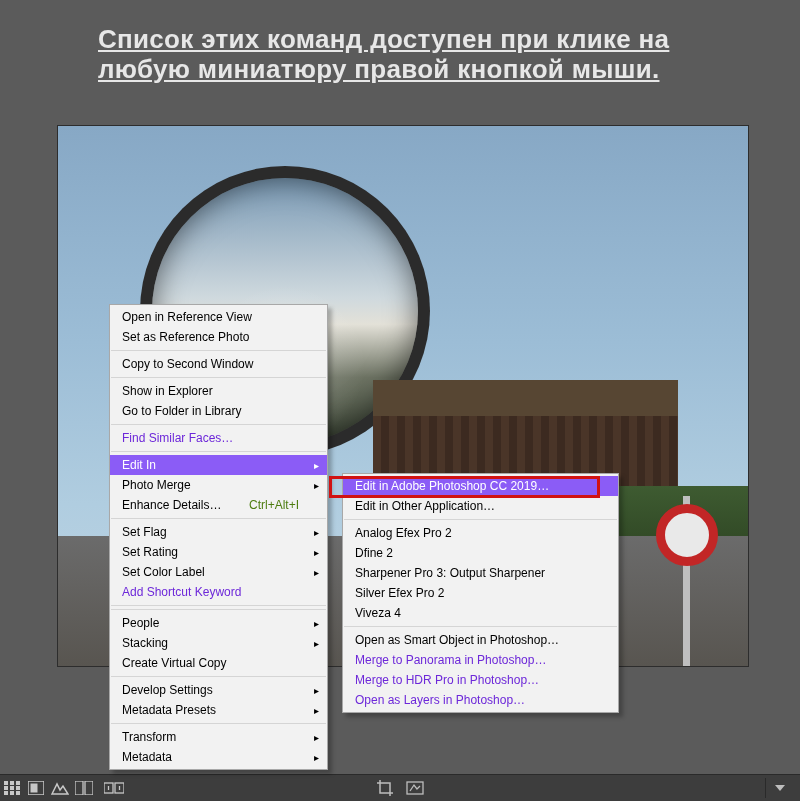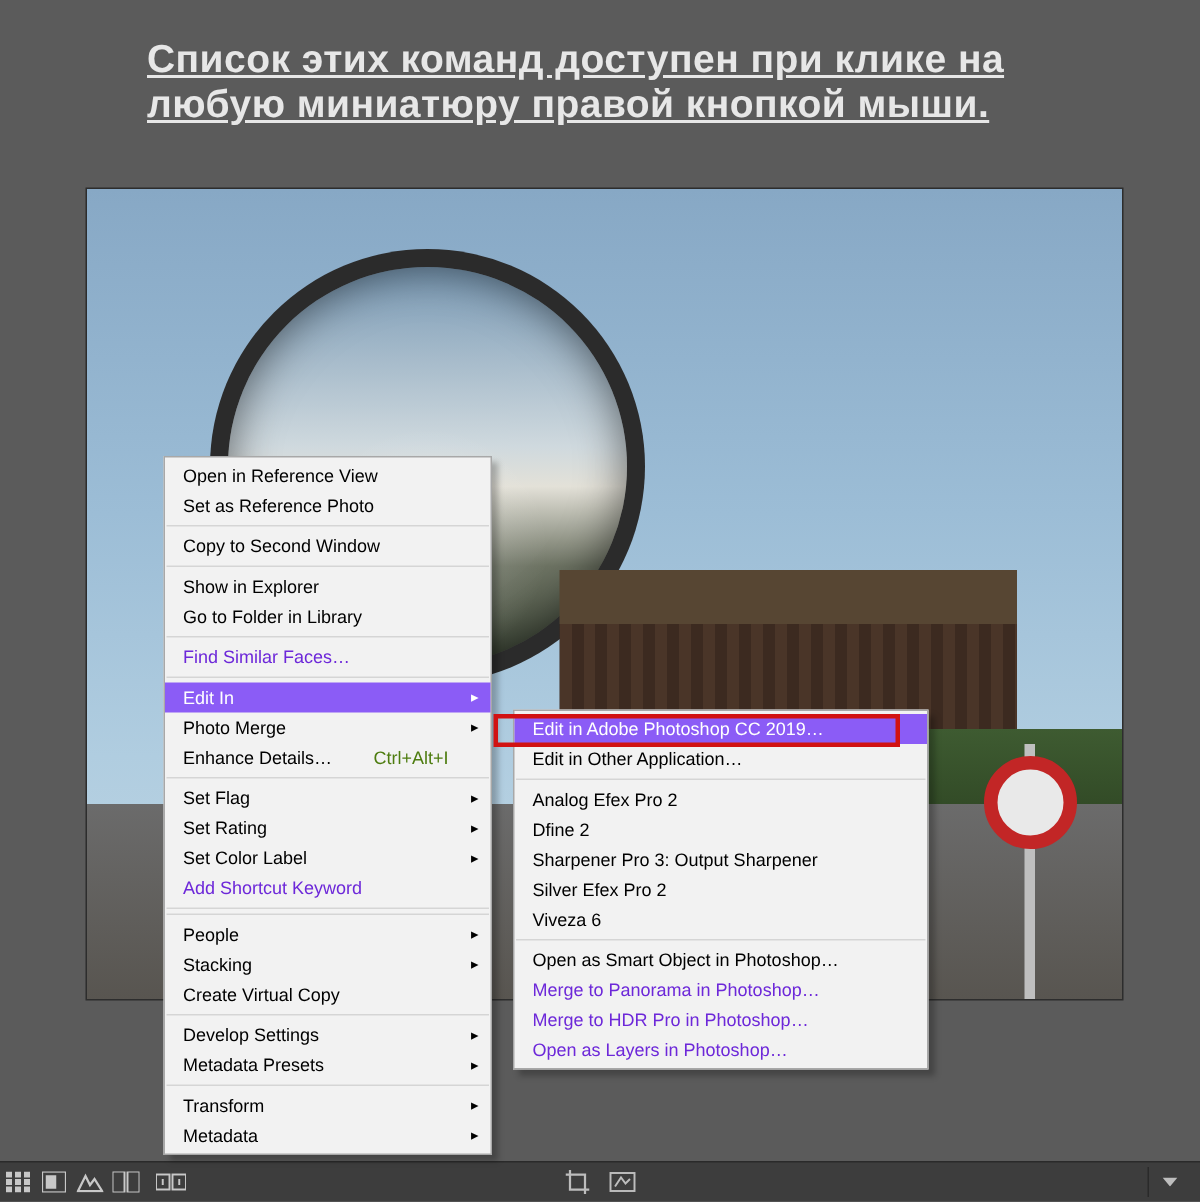--- a/index.html
+++ b/index.html
@@ -316,21 +316,21 @@
 </div>
 
 <div class="menu submenu-panel">
   <div class="item highlight">Edit in Adobe Photoshop CC 2019…</div>
   <div class="item">Edit in Other Application…</div>
   <div class="sep"></div>
   <div class="item">Analog Efex Pro 2</div>
   <div class="item">Dfine 2</div>
   <div class="item">Sharpener Pro 3: Output Sharpener</div>
   <div class="item">Silver Efex Pro 2</div>
-  <div class="item">Viveza 6</div>
+  <div class="item">Viveza 4</div>
   <div class="sep"></div>
   <div class="item">Open as Smart Object in Photoshop…</div>
   <div class="item disabled">Merge to Panorama in Photoshop…</div>
   <div class="item disabled">Merge to HDR Pro in Photoshop…</div>
   <div class="item disabled">Open as Layers in Photoshop…</div>
 </div>
 
 <div class="callout"></div>
 
 </body></html>

